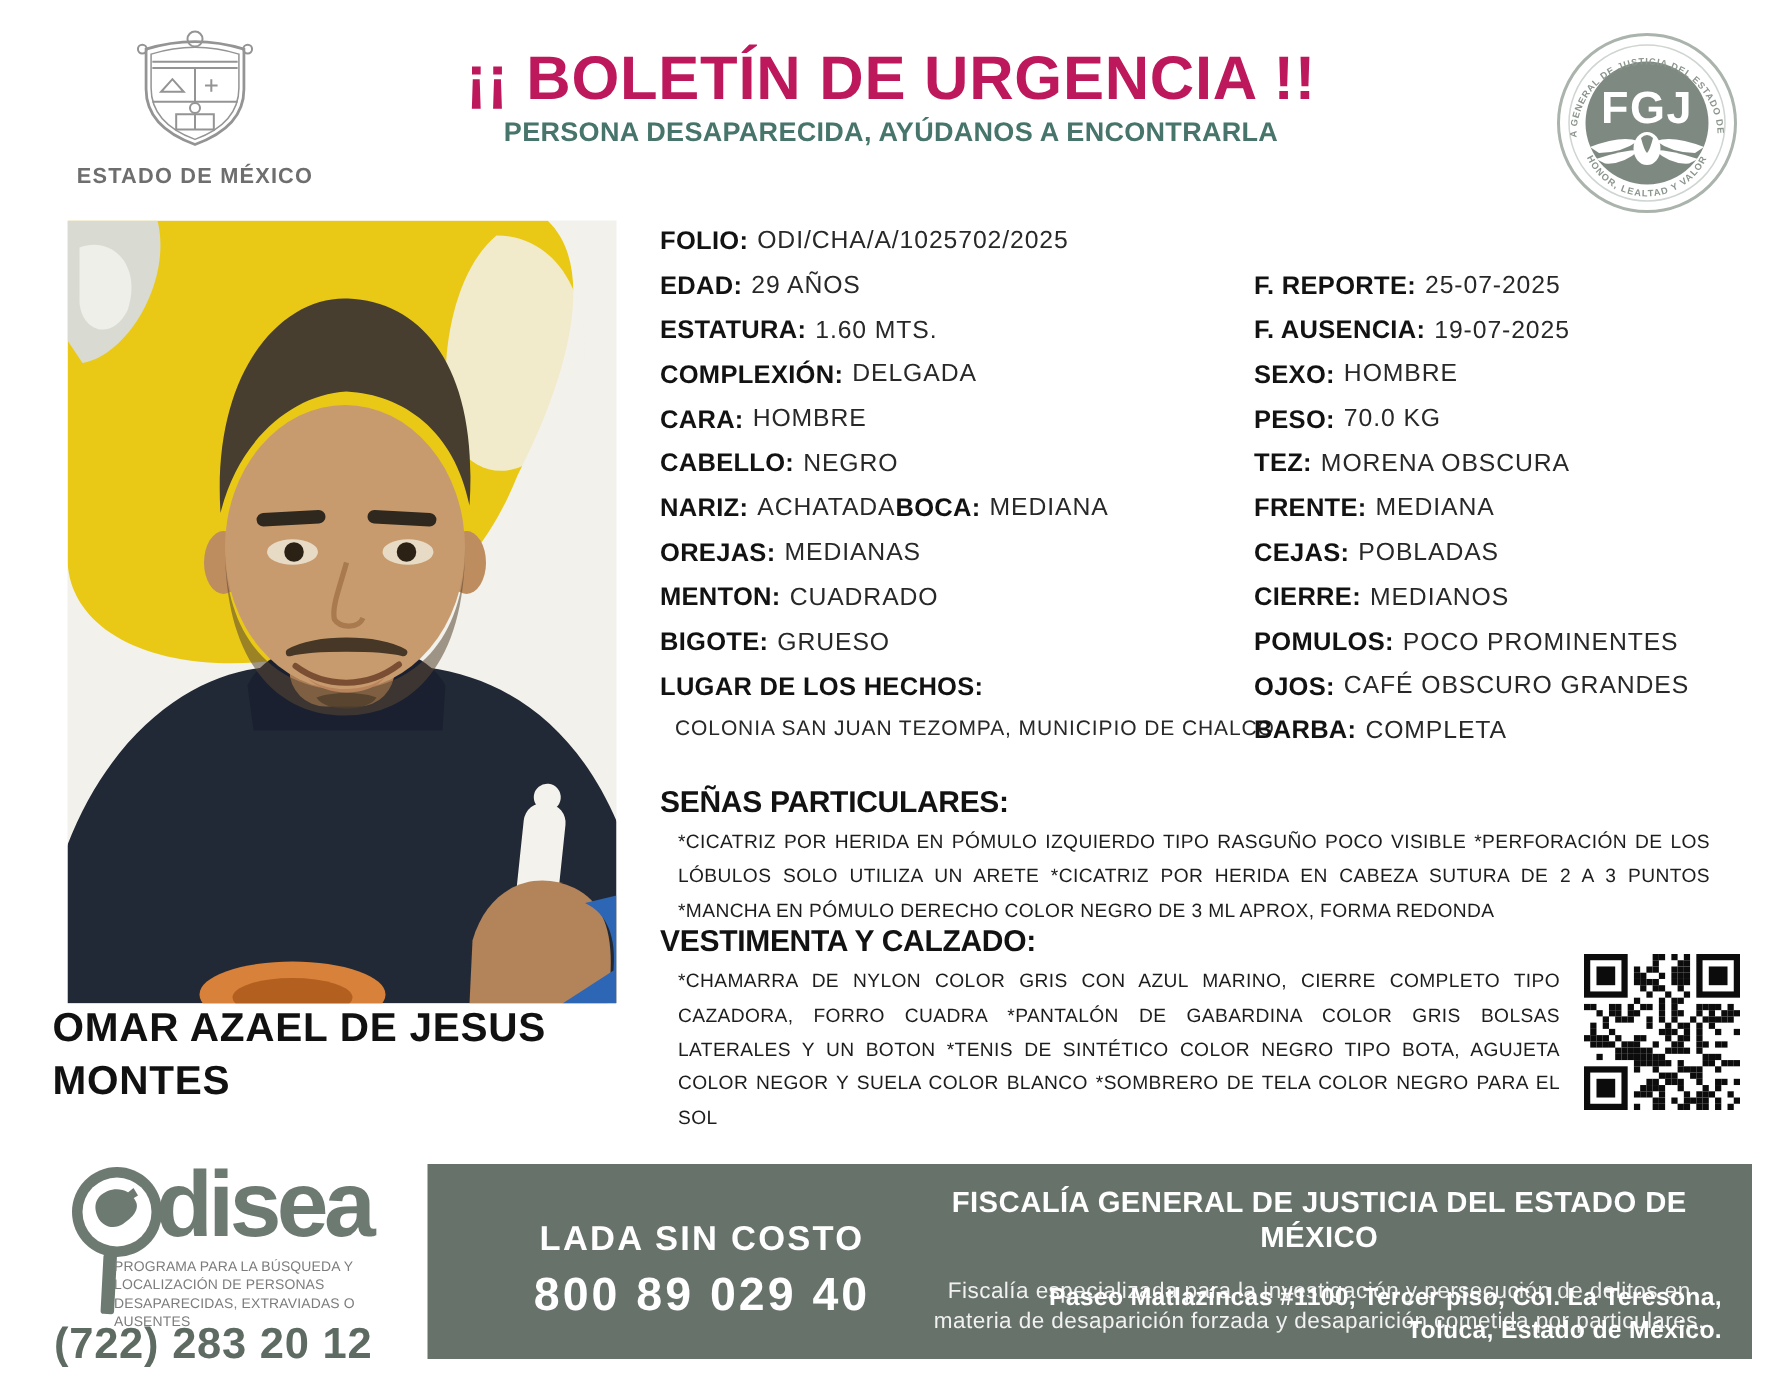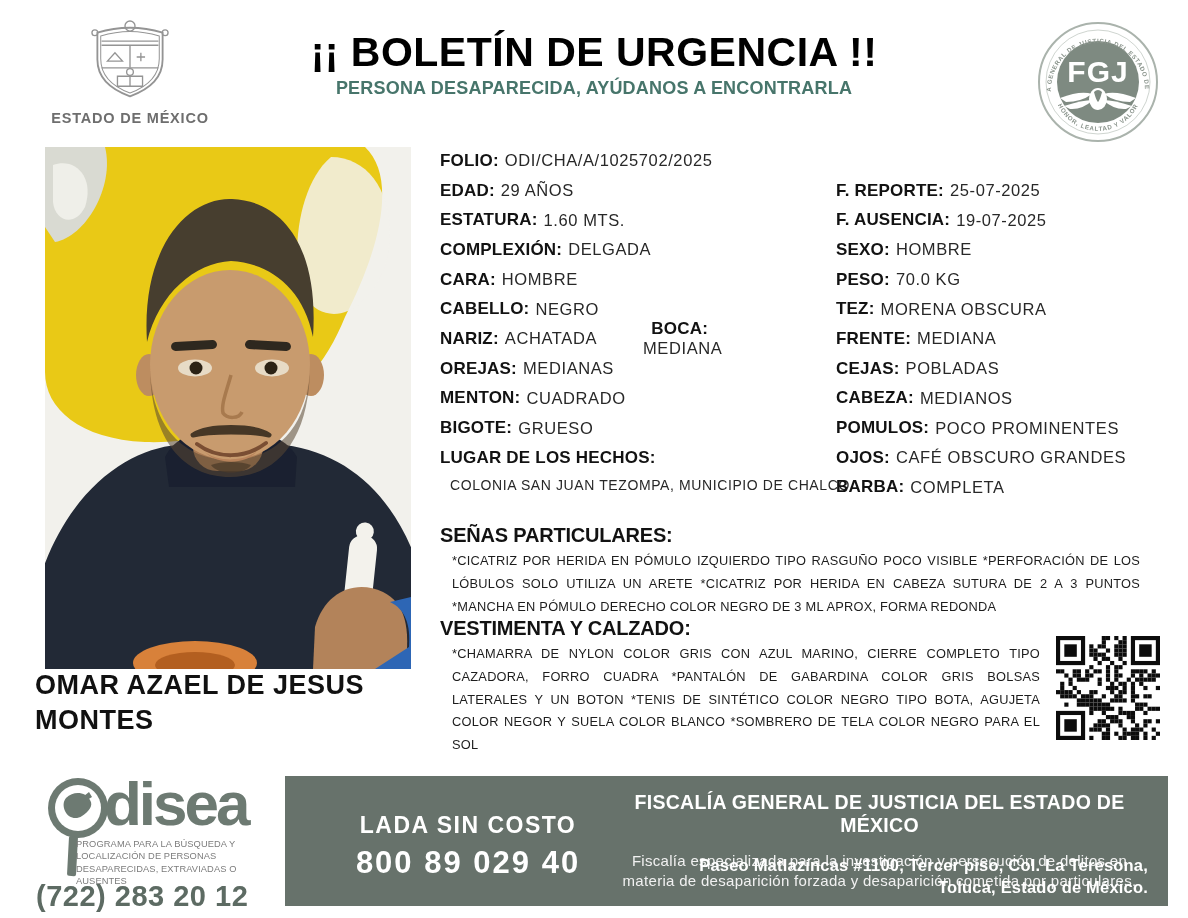--- a/index.html
+++ b/index.html
@@ -6,35 +6,35 @@
   html,body { background:#ffffff; }
   .page {
     position:relative; width:1188px; height:918px; background:#ffffff;
     font-family:"Liberation Sans", sans-serif; overflow:hidden; margin:0 auto;
   }
   
   .state-logo { position:absolute; left:40px; top:16px; width:180px; text-align:center; }
   .state-logo svg { display:block; margin:0 auto; }
   .state-caption { margin-top:2px; font-size:14.5px; font-weight:bold; letter-spacing:0.8px; color:#6e6e6e; }
   .titles { position:absolute; left:254px; top:30px; width:680px; text-align:center; }
-  .main-title { font-size:41px; font-weight:800; color:#000000; letter-spacing:0.5px; line-height:1.1; }
+  .main-title { font-size:41px; font-weight:800; color:#be185d; letter-spacing:0.5px; line-height:1.1; }
   .sub-title  { font-size:18px; font-weight:800; color:#47756b; letter-spacing:0.2px; margin-top:3px; }
   .fgj-logo { position:absolute; left:1036px; top:20px; }
   
   .photo { position:absolute; left:45px; top:147px; width:366px; height:522px; overflow:hidden; background:#f4f3ef; }
   .person-name { position:absolute; left:35px; top:668px; width:386px; 
     font-size:27px; font-weight:800; color:#111; line-height:1.3; letter-spacing:0.5px; }
   
   .col { position:absolute; }
   .col-left  { left:440px; top:146px; width:400px; }
   .col-right { left:836px; top:175.7px; width:352px; }
   .frow { height:29.7px; display:flex; align-items:center; white-space:nowrap; }
   .lbl { font-weight:bold; font-size:17px; color:#121212; letter-spacing:0.2px; }
   .val { font-size:16.5px; color:#282828; margin-left:6px; letter-spacing:0.6px; }
-  .pair2 { margin-left:40px; display:flex; align-items:center;flex-direction:column; }
+  .pair2 { display:flex; align-items:center; }
   .lugar-value { height:24px; display:flex; align-items:center; padding-left:10px;
     font-size:14px; color:#282828; letter-spacing:0.6px; white-space:nowrap; }
   
   .section { position:absolute; left:440px; }
   .sec-senas { top:524px; width:700px; }
   .sec-vest  { top:617px; width:600px; }
   .sec-title { font-size:20px; font-weight:800; color:#121212; letter-spacing:-0.2px; }
   .sec-body  { margin-top:3px; padding-left:12px; font-size:12.8px; line-height:1.78;
     color:#1d1d1d; text-align:justify; letter-spacing:0.25px; }
   .qr { position:absolute; left:1056px; top:636px; width:104px; height:104px; }
@@ -238,21 +238,21 @@
     </div>
     <div class="frow">
       <span class="lbl">FRENTE:</span>
       <span class="val">MEDIANA</span>
     </div>
     <div class="frow">
       <span class="lbl">CEJAS:</span>
       <span class="val">POBLADAS</span>
     </div>
     <div class="frow">
-      <span class="lbl">CABEZA:</span>
+      <span class="lbl">CIERRE:</span>
       <span class="val">MEDIANOS</span>
     </div>
     <div class="frow">
       <span class="lbl">POMULOS:</span>
       <span class="val">POCO PROMINENTES</span>
     </div>
     <div class="frow">
       <span class="lbl">OJOS:</span>
       <span class="val">CAFÉ OBSCURO GRANDES</span>
     </div>

